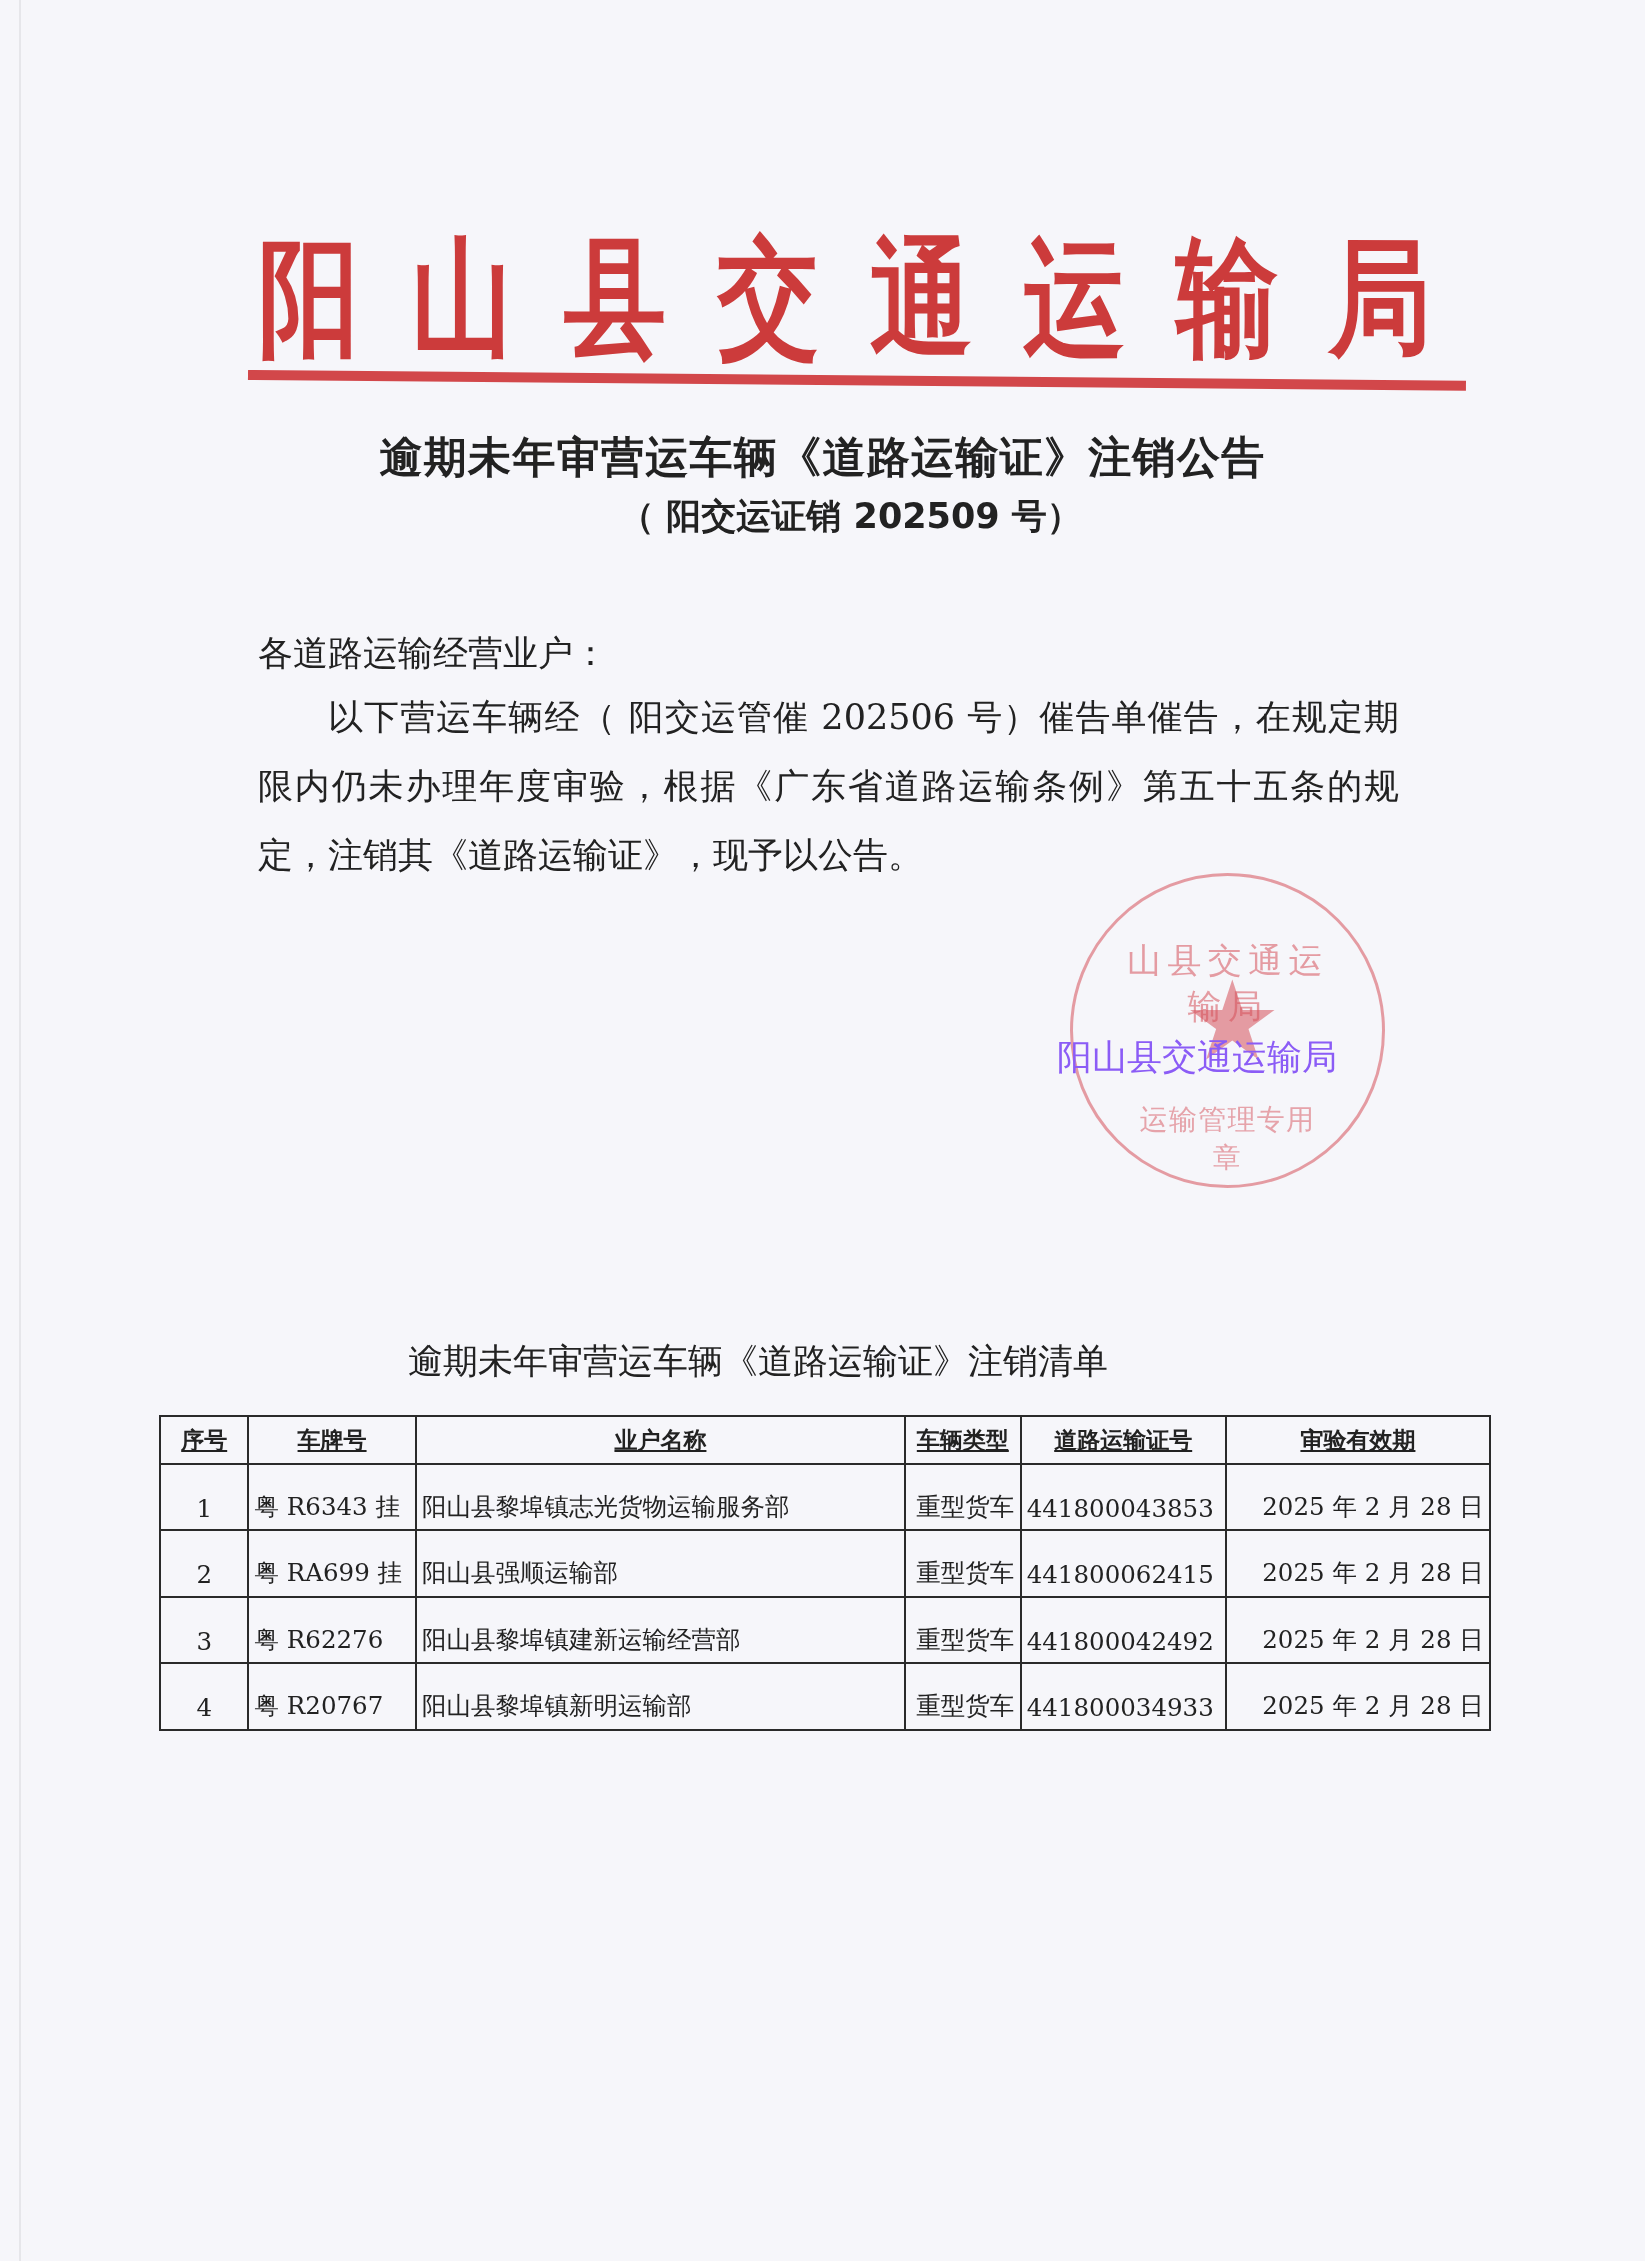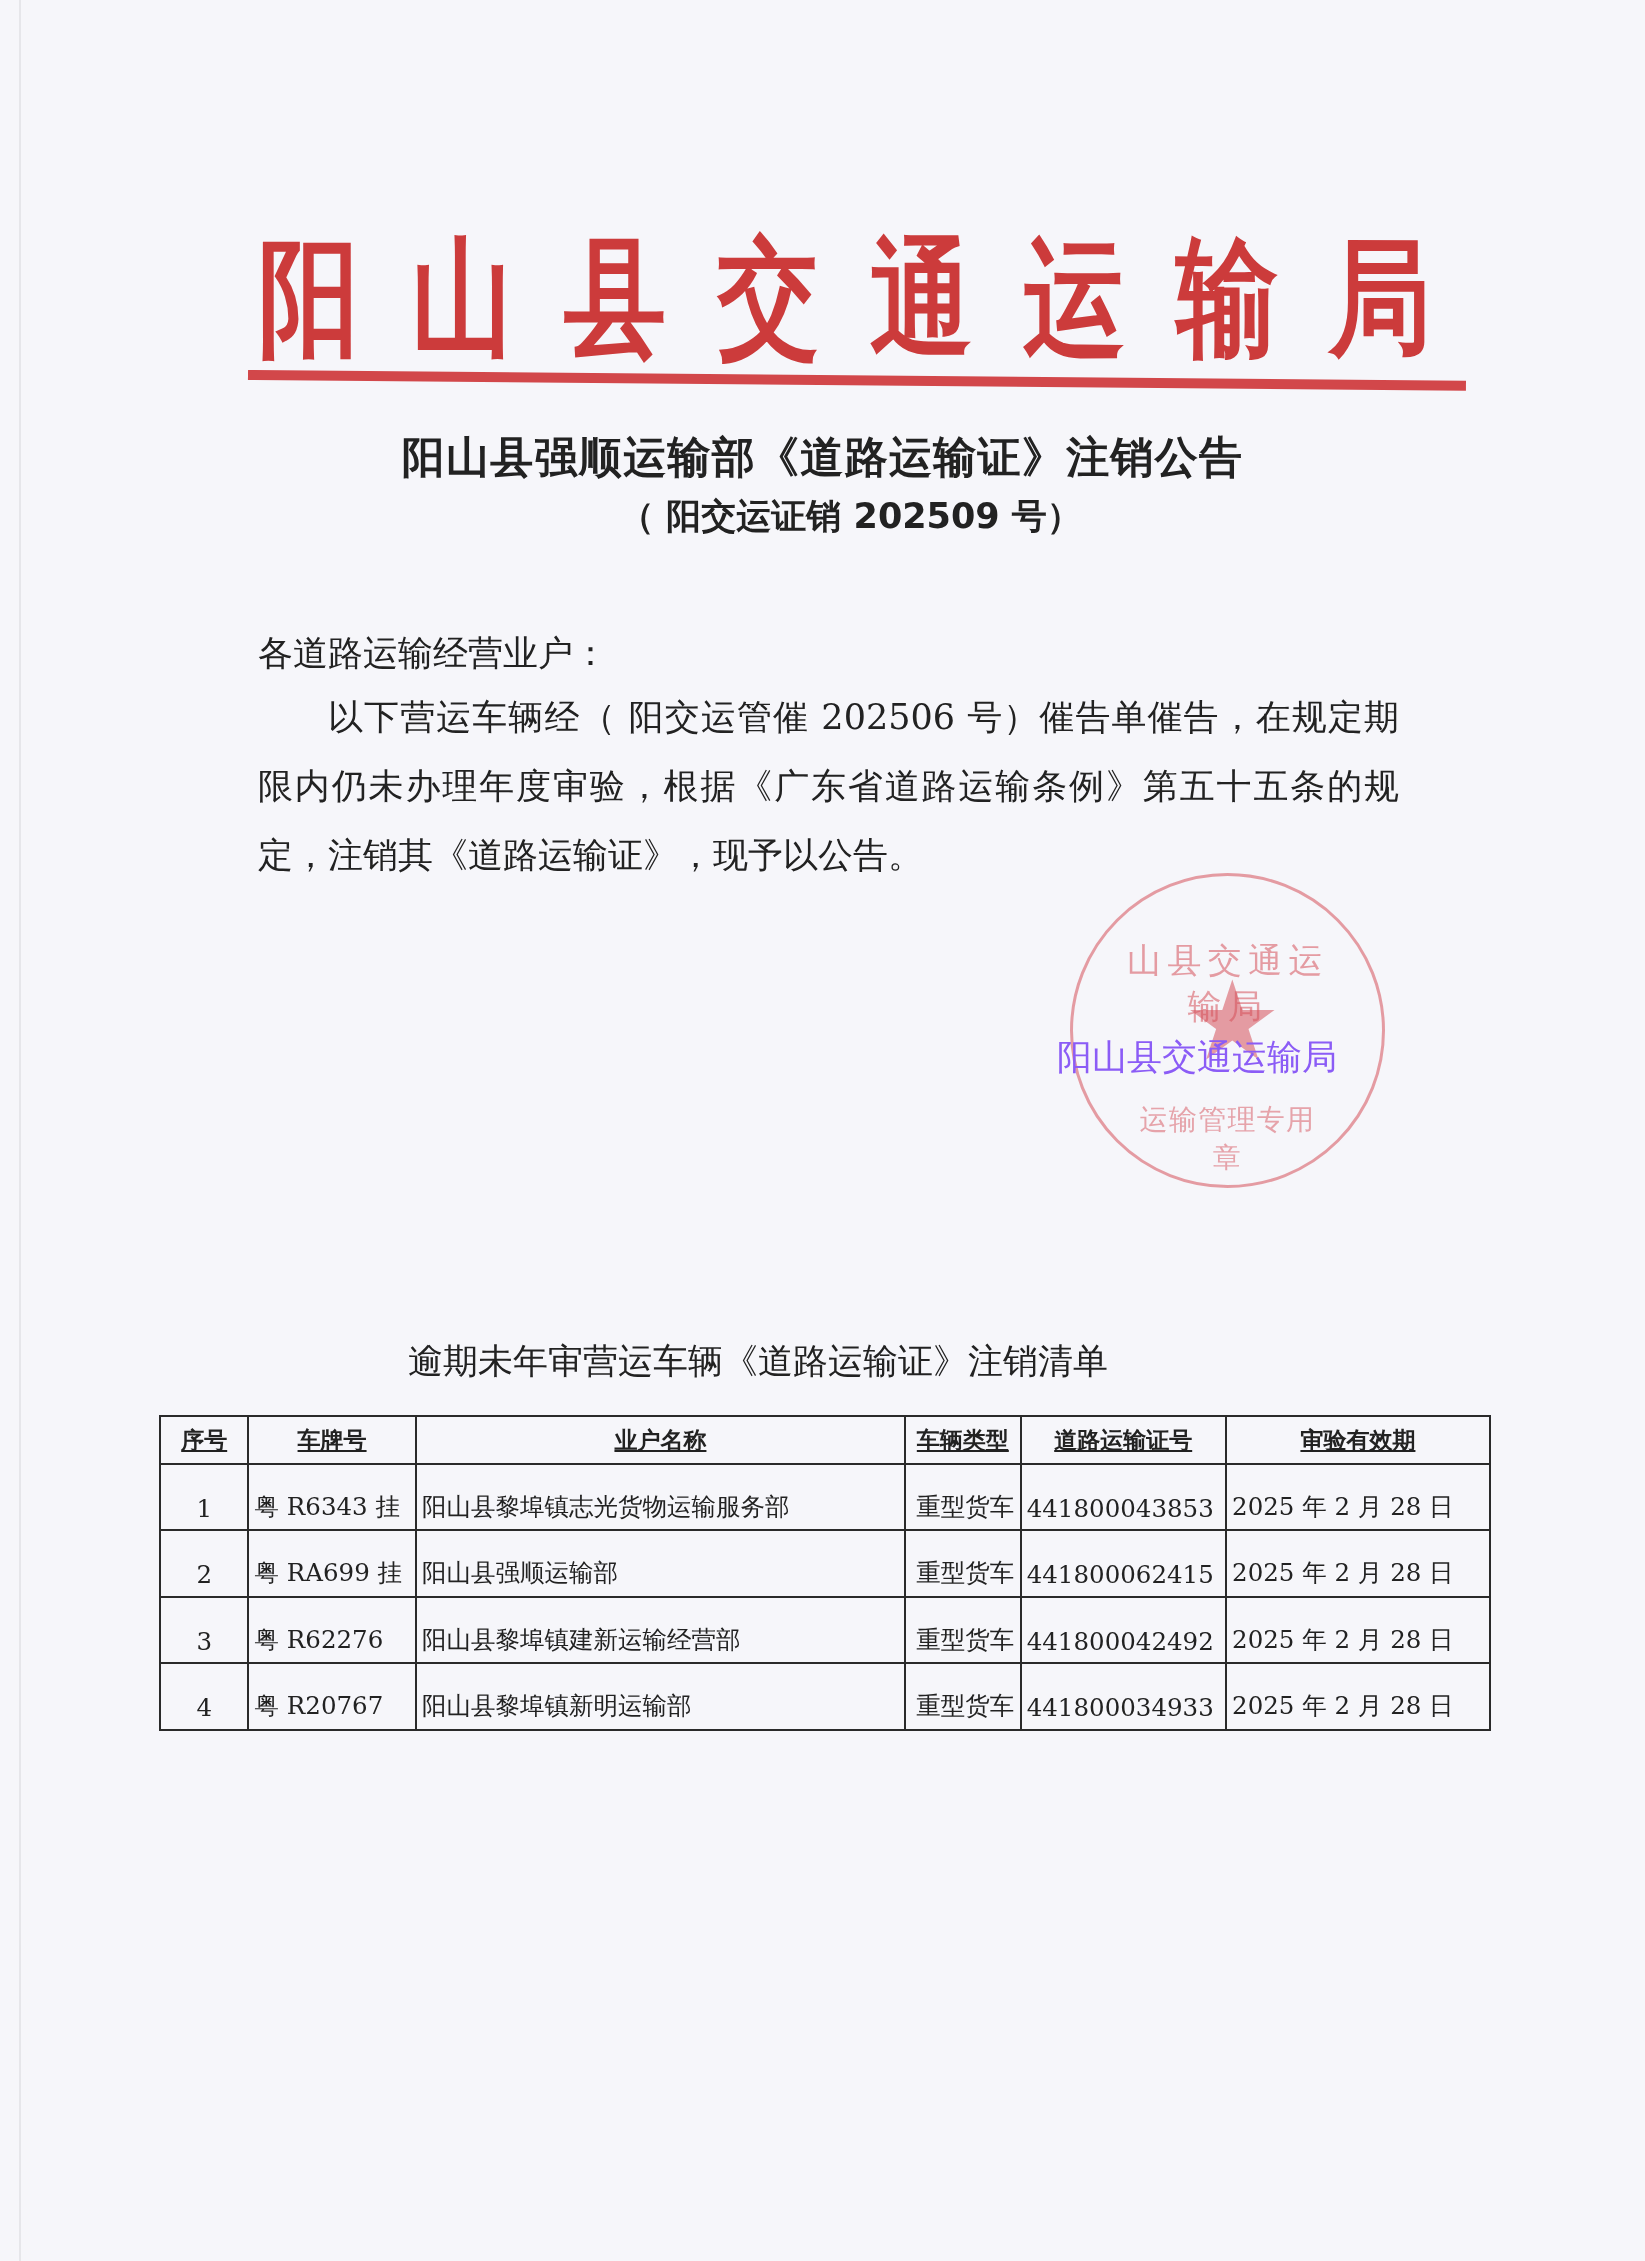--- a/index.html
+++ b/index.html
@@ -65,40 +65,40 @@
   table.list th, table.list td { border:2.6px solid #2a2a2a; padding:0 5.2px; }
   table.list th {
     height:46px; font-family:"DejaVu Sans", sans-serif; font-weight:bold; font-size:23px; text-align:center;text-decoration:underline;
   }
   table.list td { height:58px; vertical-align:bottom; padding-bottom:6.4px; }
   td.c-idx { text-align:center; width:76px; }
   td.c-plate { width:155px; }
   td.c-name { width:477px; }
   td.c-type { width:103px; text-align:right;border-radius:7px; }
   td.c-cert { width:193px; }
-  td.c-date { text-align:left; }
+  td.c-date { text-align:right; }
 </style>
 </head>
 <body>
 
 <div class="page-edge"></div>
 
 <div class="letterhead">
   <span>阳</span>
   <span>山</span>
   <span>县</span>
   <span>交</span>
   <span>通</span>
   <span>运</span>
   <span>输</span>
   <span>局</span>
 </div>
 <div class="red-rule"></div>
 
-<div class="title main">阳山县强顺运输部《道路运输证》注销公告</div>
+<div class="title main">逾期未年审营运车辆《道路运输证》注销公告</div>
 <div class="title sub">（ 阳交运证销 202509 号）</div>
 
 <div class="body-text salutation">各道路运输经营业户：</div>
 <div class="body-text para">以下营运车辆经（ 阳交运管催 202506 号）催告单催告，在规定期限内仍未办理年度审验，根据《广东省道路运输条例》第五十五条的规定，注销其《道路运输证》，现予以公告。</div>
 
 <div class="seal">
   <div class="seal-top">山县交通运输局</div>
   <div class="seal-star">★</div>
   <div class="seal-bottom">运输管理专用章</div>
 </div>

